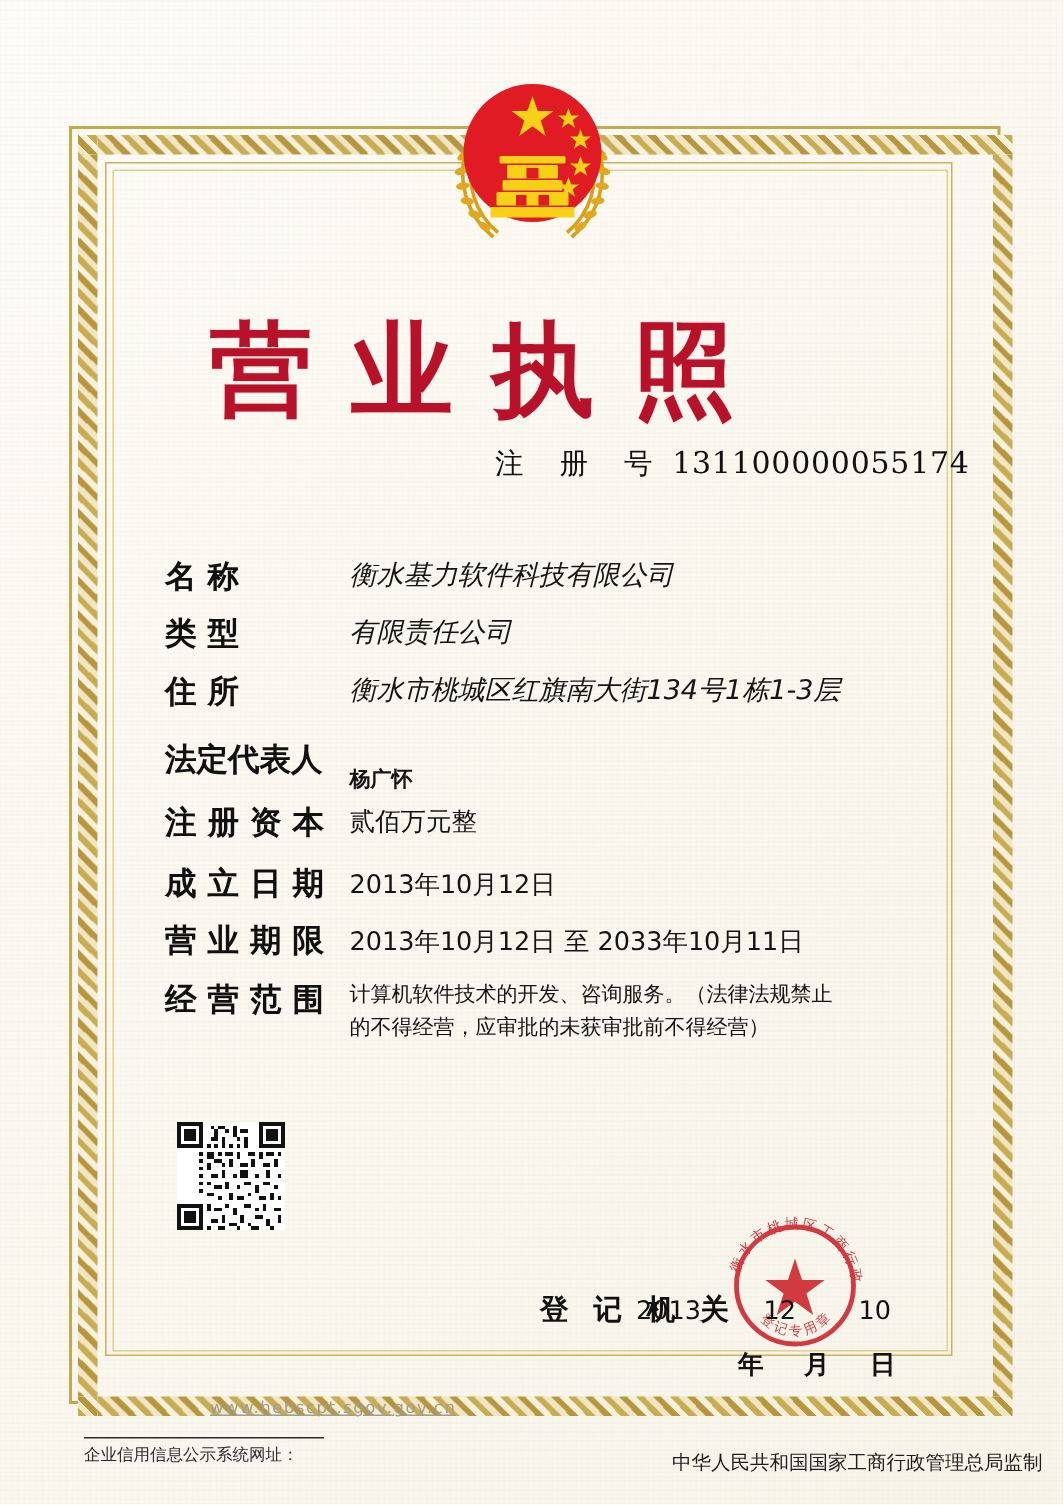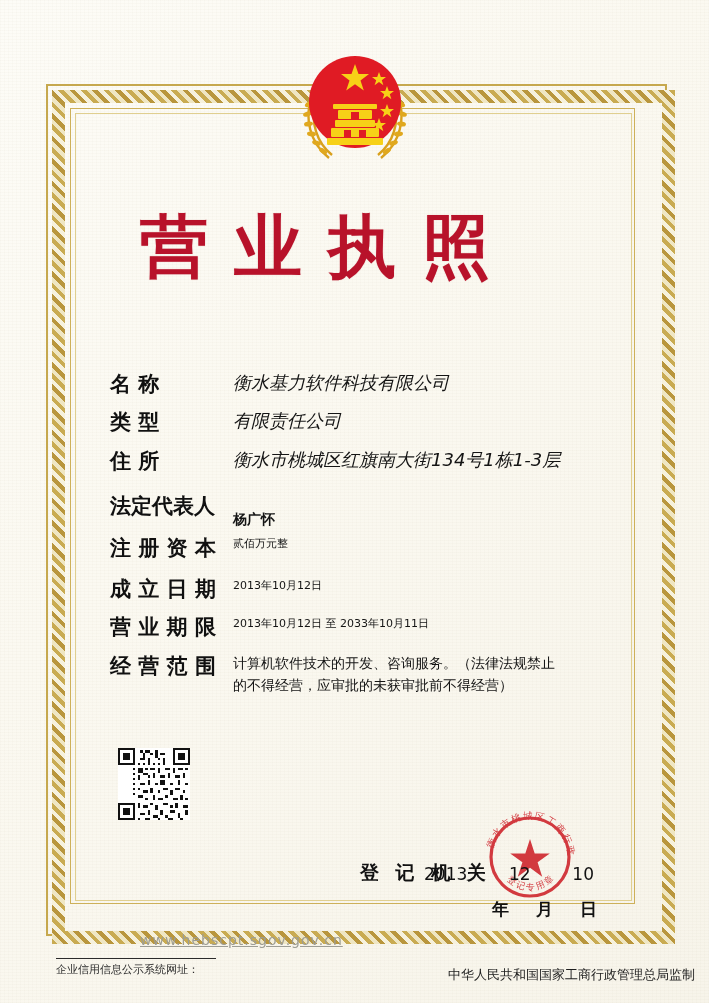--- a/index.html
+++ b/index.html
@@ -119,21 +119,21 @@
   }
   .field .lbl {
     font-family: "DejaVu Serif","Liberation Serif",serif;
     font-weight: bold;
     font-size: 21px;
     color: #101010;
     white-space: nowrap;
   }
   .field .val {
     font-family: "DejaVu Sans","Liberation Sans",sans-serif;
-    font-size: 11px;
+    font-size: 17px;
     color: #141414;
     white-space: nowrap;
   }
   .val.big { font-size: 18px; font-style: italic; }
   .val.small { font-size: 14px; }
 
   
   .col-l { left: 110px; }
   .col-v { left: 233px; }
 
@@ -206,21 +206,21 @@
     font-weight: bold;
     font-size: 17px;
     color: #111;
   }
 
   
   #inner-url {
     position: absolute;
     left: 140px; top: 932px;
     font-family: "DejaVu Sans","Liberation Sans",sans-serif;
-    font-size: 14px;
+    font-size: 11px;
     letter-spacing: 1px;
     color: #9d9d95;
     text-decoration: underline;
   }
 
   
   #footer-left {
     position: absolute;
     left: 56px; top: 962px;
     font-family: "DejaVu Sans","Liberation Sans",sans-serif;
@@ -297,20 +297,24 @@
         <rect x="70" y="88" width="7" height="7" fill="#e01b24"></rect>
       </g>
       <g fill="#e01b24">
         <rect x="62" y="70" width="8" height="7"></rect>
       </g>
     </svg>
   </div>
 
   <div id="title">营业执照</div>
 
+  <div id="regno-row">
+    <span id="regno-label">注 册 号</span>
+    <span id="regno-value">131100000055174</span>
+  </div>
 
   <div class="field col-l" id="f-name">
     <span class="lbl">名        称</span>
   </div>
   <div class="field col-v" id="f-name" style="top:371px;">
     <span class="val big">衡水基力软件科技有限公司</span>
   </div>
 
   <div class="field col-l" id="f-type">
     <span class="lbl">类        型</span>

